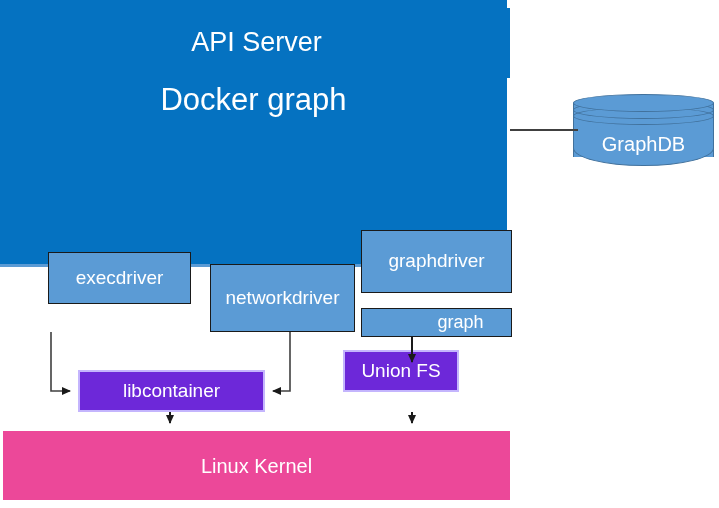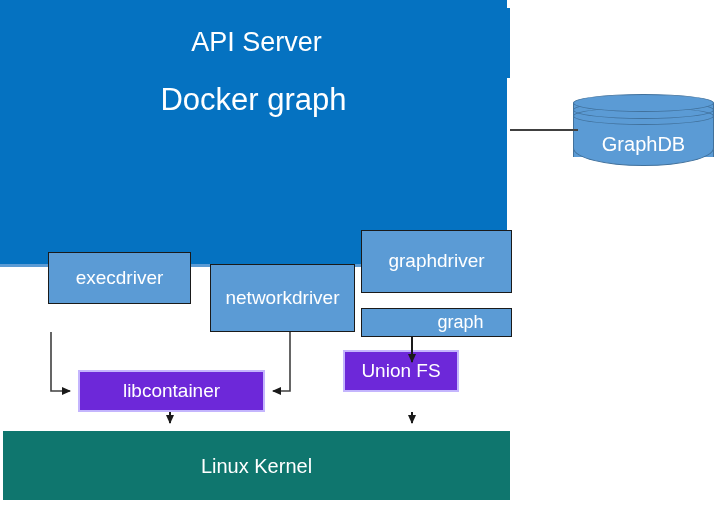--- a/index.html
+++ b/index.html
@@ -85,21 +85,21 @@
   }
   #libcontainer { left: 78px;  top: 370px; width: 187px; height: 42px; }
   #unionfs      { left: 343px; top: 350px; width: 116px; height: 42px; }
 
   
   #linux-kernel {
     left: 3px;
     top: 431px;
     width: 507px;
     height: 69px;
-    background: #0f766e;
+    background: #ec4899;
     font-size: 20px;
   }
 
   
   #graphdb {
     position: absolute;
     left: 573px;
     top: 94px;
     width: 141px;
     height: 72px;

